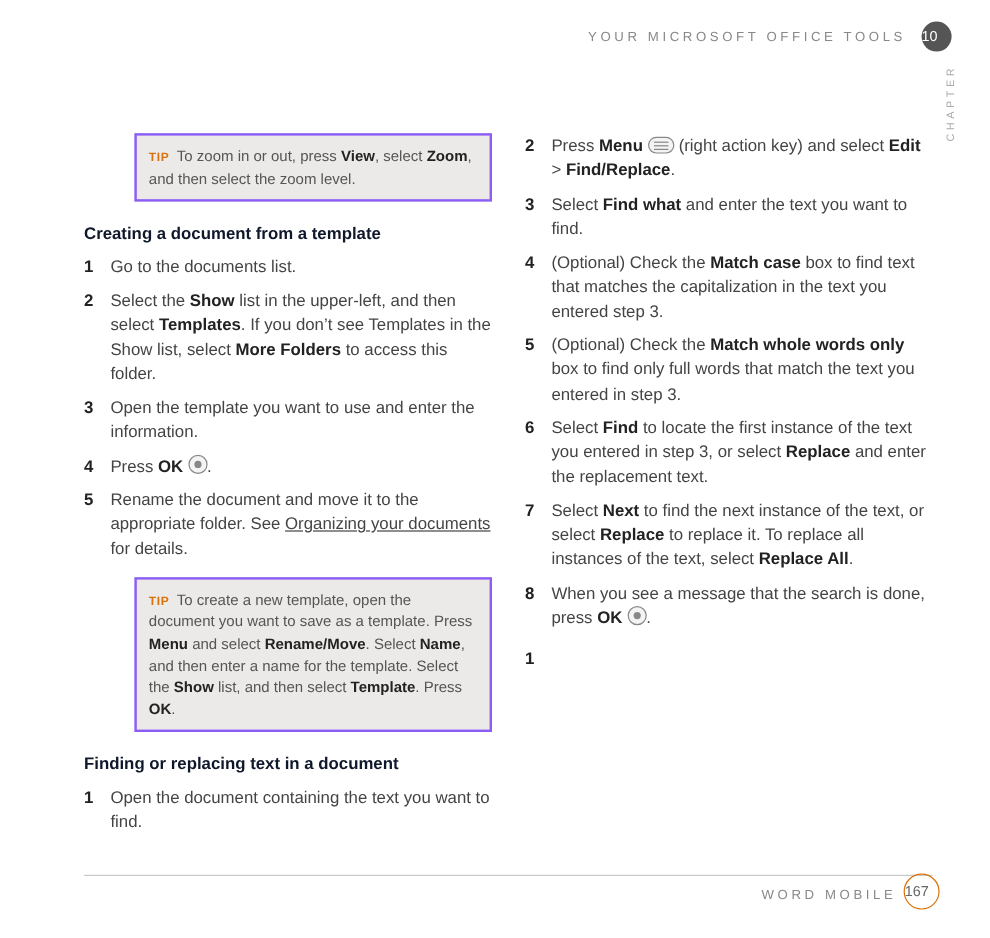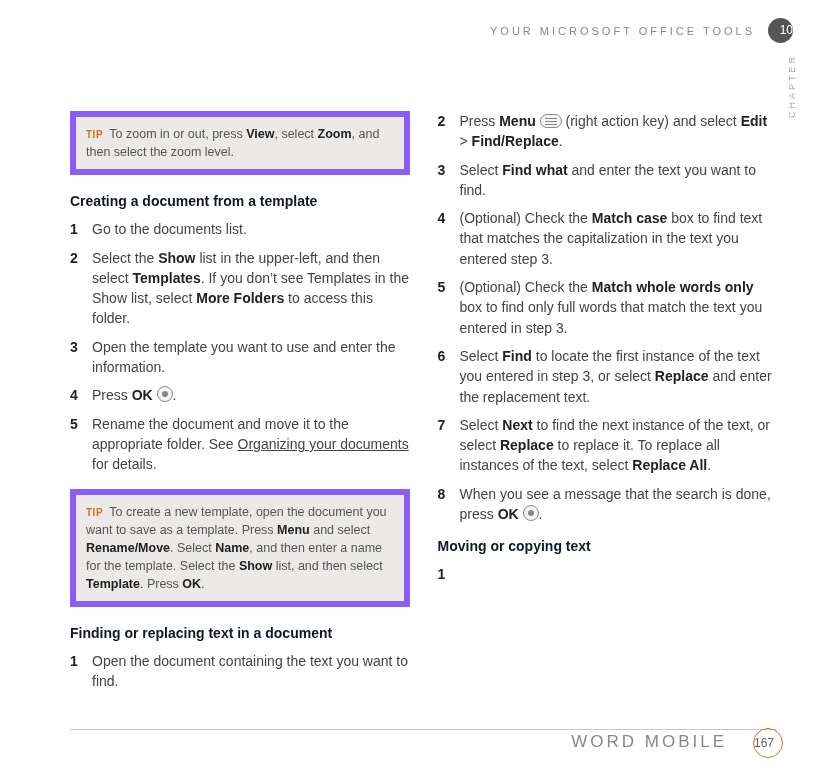--- a/index.html
+++ b/index.html
@@ -28,21 +28,21 @@
   .chapter-badge {
     position: absolute;
     top: 18px;
     right: 32px;
     background: #555;
     color: #fff;
     width: 25px;
     height: 25px;
     border-radius: 50%;
     font-size: 12px;
-    text-align: right;
+    text-align: left;
     line-height: 25px;
   }
   .chapter-tab {
     position: absolute;
     top: 54px;
     right: 28px;
     writing-mode: vertical-rl;
     transform: rotate(180deg);
     font-size: 9px;
     letter-spacing: 3px;
@@ -52,26 +52,27 @@
     display: flex;
     gap: 28px;
     margin-top: 72px;
   }
   .col {
     flex: 1;
     min-width: 0;
   }
   .tip-box {
     background: #eceae8;
-    border: 6px solid #8b5cf6;
+    border: 2px solid #8b5cf6;
     padding: 8px 10px;
     font-size: 12.5px;
     line-height: 1.45;
     color: #555;
     margin-bottom: 18px;
+    margin-left: 42px;
   }
   .tip-label {
     color: #d9720b;
     font-weight: bold;
     font-size: 10px;
     letter-spacing: 0.5px;
     margin-right: 3px;
   }
   .section-h {
     font-weight: bold;
@@ -135,22 +136,22 @@
     position: absolute;
     bottom: 52px;
     left: 70px;
     right: 48px;
     height: 1px;
     background: #c9c9c9;
   }
   .footer-label {
     position: absolute;
     bottom: 30px;
-    right: 98px;
-    font-size: 17px;
+    right: 78px;
+    font-size: 11px;
     letter-spacing: 3px;
     color: #888;
   }
   .page-num {
     position: absolute;
     bottom: 24px;
     right: 42px;
     width: 30px;
     height: 30px;
     border: 1.5px solid #d9720b;
@@ -225,21 +226,20 @@
           <span>Select </span><strong>Find</strong><span> to locate the first instance of the text you entered in step 3, or select </span><strong>Replace</strong><span> and enter the replacement text.</span>
         </li>
         <li><span class="num">7</span>
           <span>Select </span><strong>Next</strong><span> to find the next instance of the text, or select </span><strong>Replace</strong><span> to replace it. To replace all instances of the text, select </span><strong>Replace All</strong><span>.</span>
         </li>
         <li><span class="num">8</span>
           <span>When you see a message that the search is done, press </span><strong>OK</strong><span> </span><span class="icon ok"></span><span>.</span>
         </li>
       </ol>
 
-      <div class="section-h">Moving or copying text</div>
 
       <ol class="steps">
         <li><span class="num">1</span></li>
       </ol>
     </div>
   </div>
 
   <div class="footer-rule"></div>
   <div class="footer-label">WORD MOBILE</div>
   <div class="page-num">167</div>

